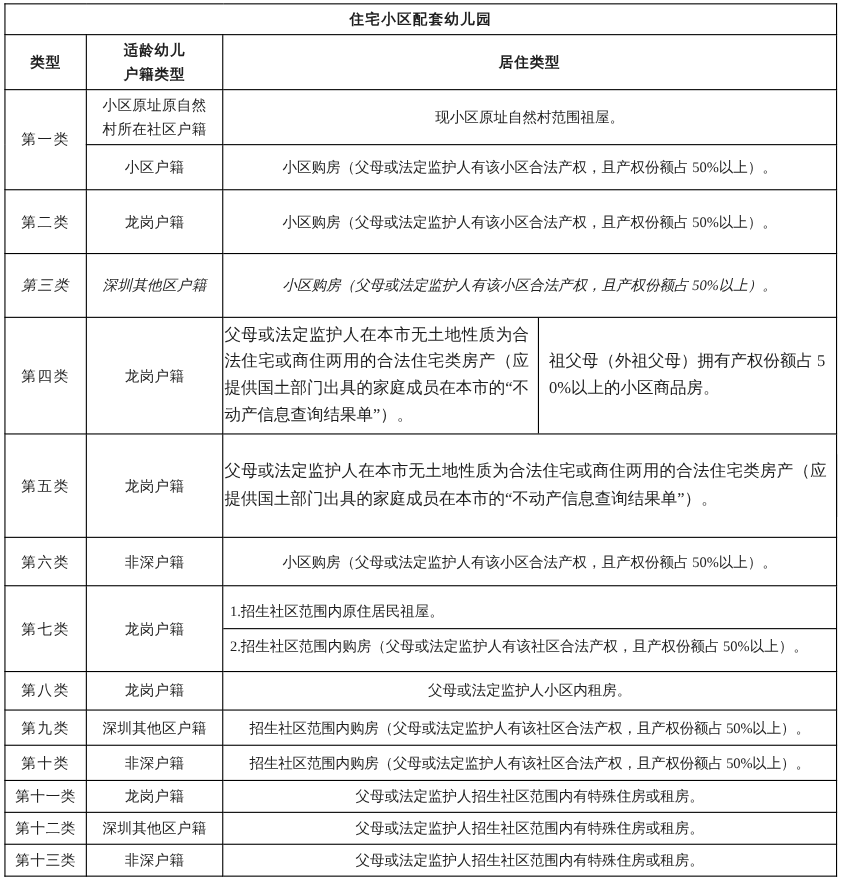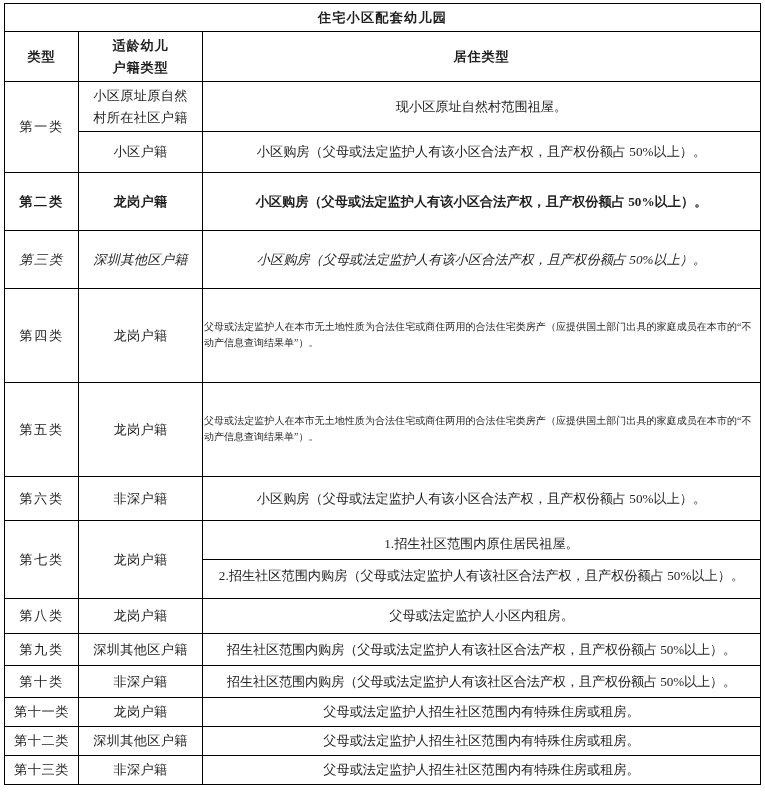--- a/index.html
+++ b/index.html
@@ -81,42 +81,41 @@
   
   .split-wrap {
     display: table;
     width: 100%;
     table-layout: fixed;
     border-collapse: collapse;
   }
   .split-left, .split-right {
     display: table-cell;
     vertical-align: middle;
-    font-size: 10px;
+    font-size: 15px;
     line-height: 1.62;
   }
   .split-left {
     width: 277px;
     padding: 4px 8px 4px 1px;
     border-right: 1.1px solid #000;
     text-align: justify;
     text-justify: inter-ideograph;
   }
   .split-right {
     padding: 4px 2px 4px 9px;
     text-align: left;
   }
   
   .stack {
     display: block;
   }
   .stack-item {
     display: block;
     padding: 5px 1px;
-    text-align: center;
   }
   .stack-item + .stack-item {
     border-top: 1.1px solid #000;
   }
   .pad-cell {
     padding: 0 !important;
   }
 </style>
 </head>
 <body>
@@ -149,38 +148,39 @@
           <div>小区原址原自然</div>
           <div>村所在社区户籍</div>
         </td>
         <td class="resid-cell">现小区原址自然村范围祖屋。</td>
       </tr>
       <tr style="height:41px;margin-top:44px;">
         <td class="hukou-cell">小区户籍</td>
         <td class="resid-cell">小区购房（父母或法定监护人有该小区合法产权，且产权份额占 50%以上）。</td>
       </tr>
 
-      <tr style="height:58px;font-weight:bold;">
+      <tr style="height:58px;">
         <td class="type-cell">第二类</td>
         <td class="hukou-cell">龙岗户籍</td>
         <td class="resid-cell">小区购房（父母或法定监护人有该小区合法产权，且产权份额占 50%以上）。</td>
       </tr>
 
       <tr style="height:58px;font-style:italic;">
         <td class="type-cell">第三类</td>
         <td class="hukou-cell">深圳其他区户籍</td>
         <td class="resid-cell">小区购房（父母或法定监护人有该小区合法产权，且产权份额占 50%以上）。</td>
       </tr>
 
       <tr style="height:94px;">
         <td class="type-cell">第四类</td>
         <td class="hukou-cell">龙岗户籍</td>
         <td class="pad-cell">
           <div class="split-wrap">
             <div class="split-left">父母或法定监护人在本市无土地性质为合法住宅或商住两用的合法住宅类房产（应提供国土部门出具的家庭成员在本市的“不动产信息查询结果单”）。</div>
+            <div class="split-right">祖父母（外祖父母）拥有产权份额占 50%以上的小区商品房。</div>
           </div>
         </td>
       </tr>
 
       <tr style="height:94px;">
         <td class="type-cell">第五类</td>
         <td class="hukou-cell">龙岗户籍</td>
         <td class="pad-cell">
           <div class="split-wrap">
             <div class="split-left">父母或法定监护人在本市无土地性质为合法住宅或商住两用的合法住宅类房产（应提供国土部门出具的家庭成员在本市的“不动产信息查询结果单”）。</div>

